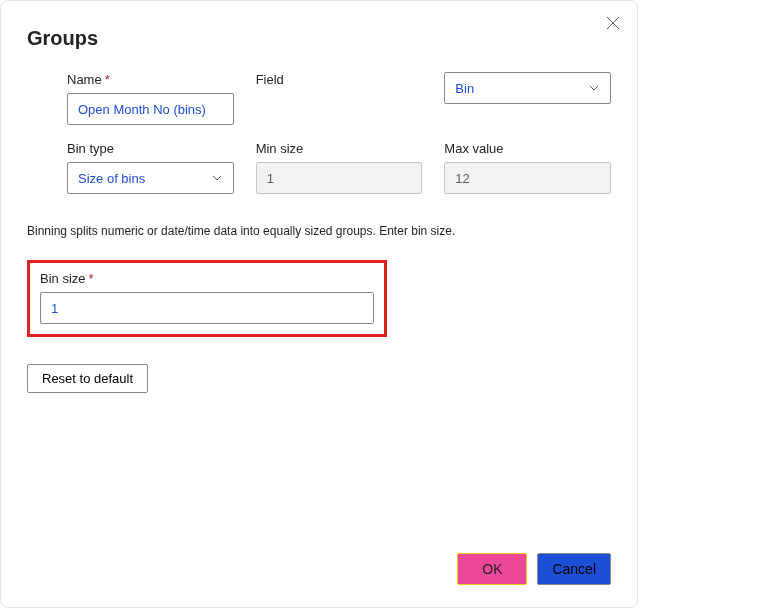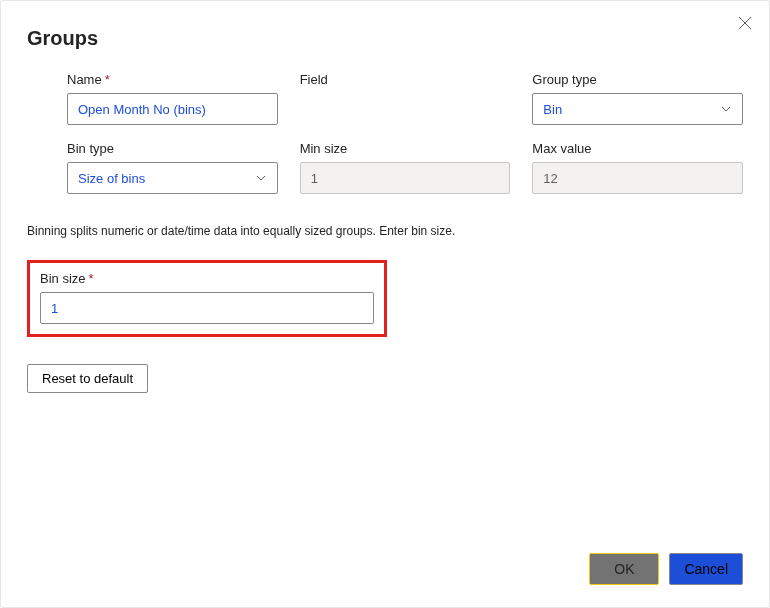--- a/index.html
+++ b/index.html
@@ -7,24 +7,24 @@
   body {
     font-family: "Segoe UI", Arial, sans-serif;
     font-size: 13px;
     color: #252423;
     background: #fff;
     width: 770px;
     height: 608px;
     position: relative;
   }
   .dialog {
-    width: 770px;
+    width: 638px;
     height: 608px;
     border: 1px solid #e5e5e5;
-    border-radius: 2px;
+    border-radius: 8px;
     padding: 16px 26px 37px 26px;
     position: relative;
   }
   .close {
     position: absolute;
     top: 14px;
     right: 16px;
     width: 16px;
     height: 16px;
     cursor: pointer;
@@ -106,21 +106,21 @@
     min-width: 70px;
     padding: 0 14px;
     border-radius: 2px;
     font-family: inherit;
     font-size: 14px;
     cursor: pointer;
     border: 1px solid #8a8886;
     background: #1d4ed8;
   }
   .btn-primary {
-    background: #737373;
+    background: #ec4899;
     border-color: #f2c811;
     color: #252423;
     font-weight: 400;
   }
 </style>
 </head>
 <body>
 
 <div class="dialog">
 
@@ -140,21 +140,20 @@
         <span>Name</span><span class="req">*</span>
       </div>
       <input class="text-input" value="Open Month No (bins)" style="">
     </div>
 
     <div>
       <div class="field-label">Field</div>
     </div>
 
     <div>
-      <div class="field-label">Group type</div>
       <div class="select">
         <span>Bin</span>
         <svg class="chev" viewBox="0 0 12 12" fill="none" stroke="#605e5c" stroke-width="1">
           <polyline points="2,4 6,8 10,4"></polyline>
         </svg>
       </div>
     </div>
 
     <div>
       <div class="field-label">Bin type</div>

